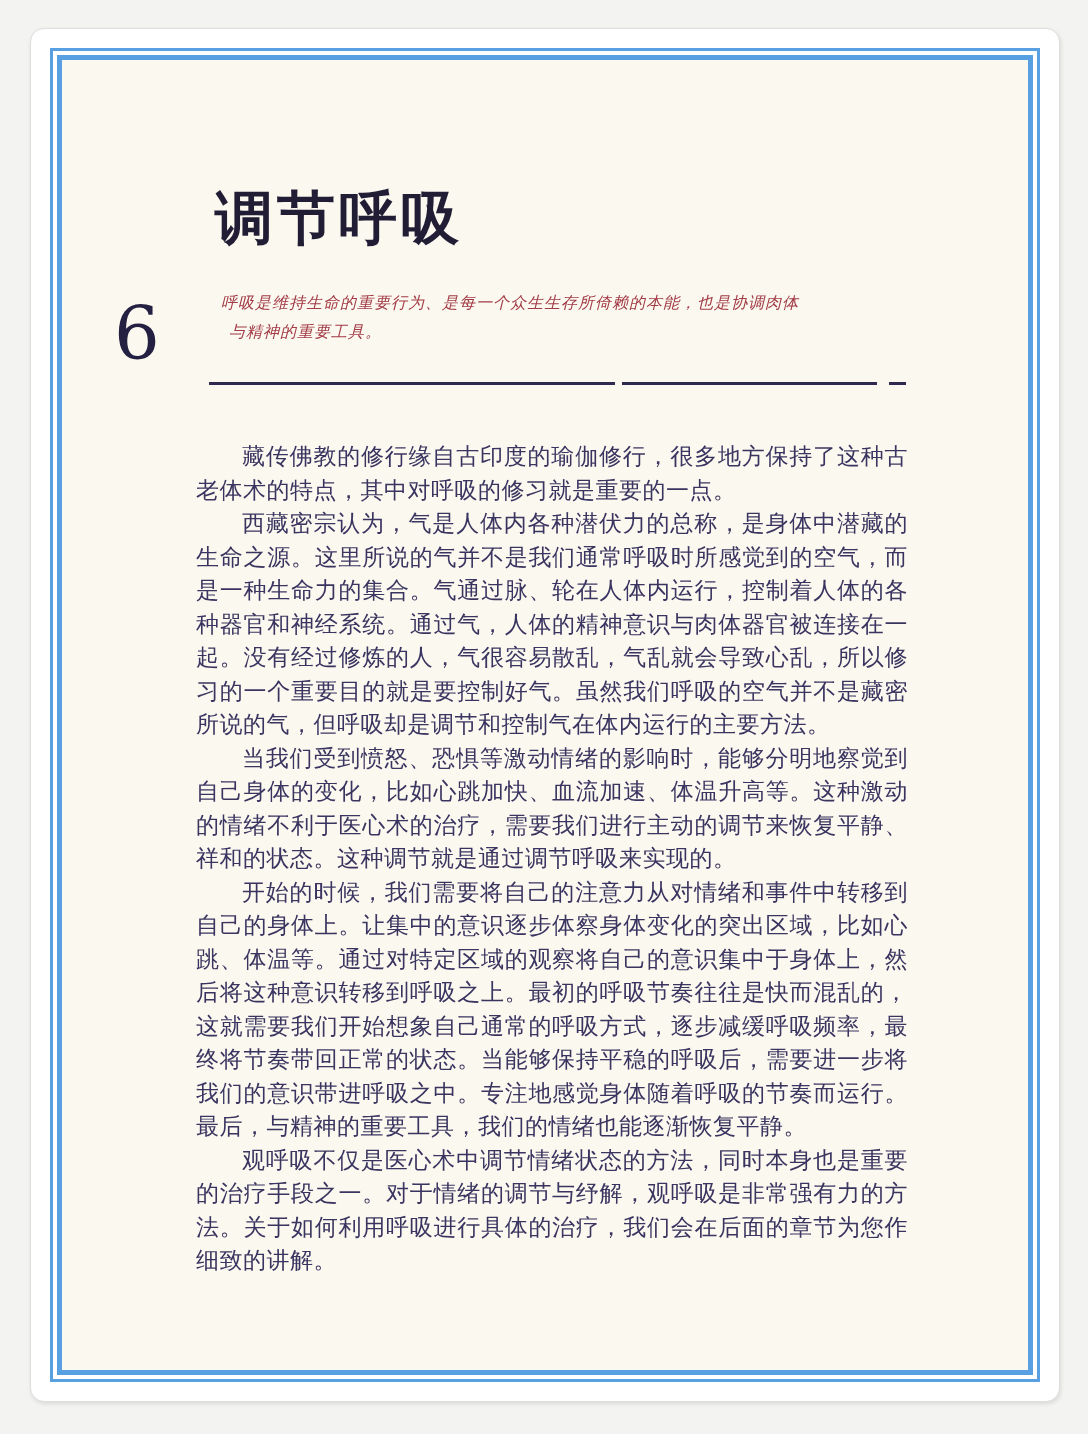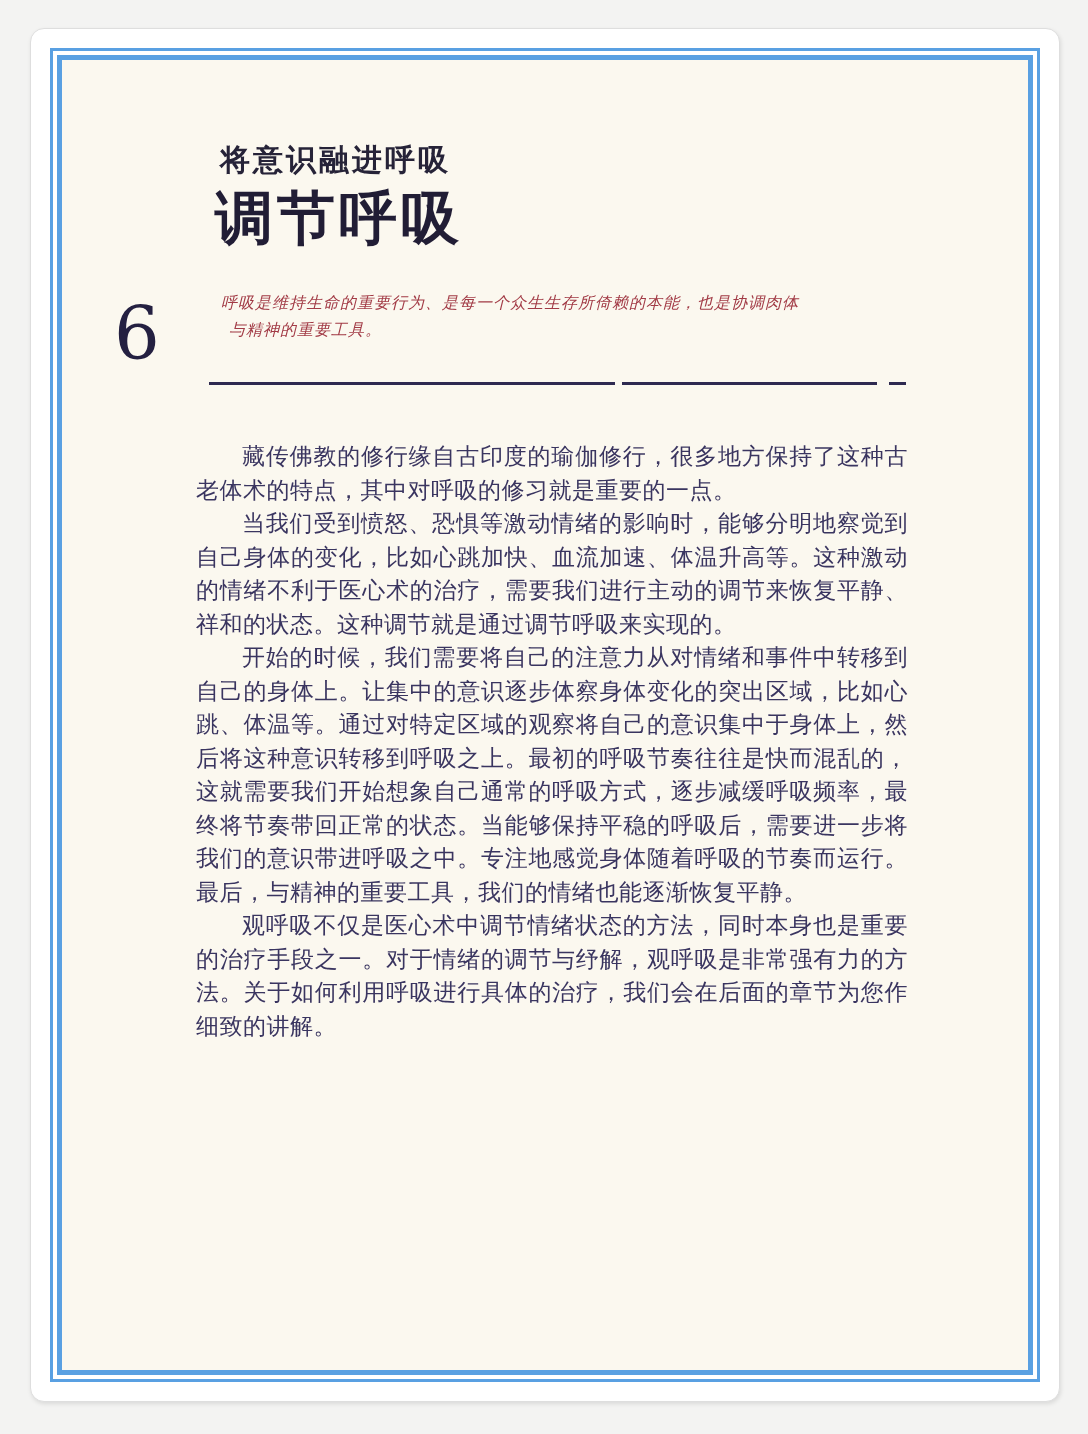--- a/index.html
+++ b/index.html
@@ -78,21 +78,20 @@
     top: 228px;
     width: 700px;
     font-style: italic;
     font-size: 16px;
     line-height: 29px;
     letter-spacing: 1px;
     color: #a23b46;
   }
   .quote .q-line2 {
     padding-left: 8px;
-    font-family: Liberation Mono, monospace;
   }
   .divider {
     position: absolute;
     left: 147px;
     top: 322px;
     width: 697px;
     height: 3px;
     display: flex;
     align-items: stretch;
   }
@@ -118,41 +117,41 @@
   }
 </style>
 </head>
 <body>
 
 <div class="card">
   <div class="frame-outer">
     <div class="frame-inner">
       <div class="content">
 
-        <div class="kicker">将意识融进呼吸</div>
 
         <div class="chapter-title">调节呼吸</div>
 
         <div class="chapter-number">6</div>
 
         <div class="quote">
           <div class="q-line1">呼吸是维持生命的重要行为、是每一个众生生存所倚赖的本能，也是协调肉体</div>
           <div class="q-line2">与精神的重要工具。</div>
         </div>
 
         <div class="divider">
           <span class="seg1"></span>
           <span class="gap1"></span>
           <span class="seg2"></span>
           <span class="gap2"></span>
           <span class="seg3"></span>
         </div>
 
         <div class="body-text">
           <p>藏传佛教的修行缘自古印度的瑜伽修行，很多地方保持了这种古老体术的特点，其中对呼吸的修习就是重要的一点。</p>
+          <p>西藏密宗认为，气是人体内各种潜伏力的总称，是身体中潜藏的生命之源。这里所说的气并不是我们通常呼吸时所感觉到的空气，而是一种生命力的集合。气通过脉、轮在人体内运行，控制着人体的各种器官和神经系统。通过气，人体的精神意识与肉体器官被连接在一起。没有经过修炼的人，气很容易散乱，气乱就会导致心乱，所以修习的一个重要目的就是要控制好气。虽然我们呼吸的空气并不是藏密所说的气，但呼吸却是调节和控制气在体内运行的主要方法。</p>
           <p>当我们受到愤怒、恐惧等激动情绪的影响时，能够分明地察觉到自己身体的变化，比如心跳加快、血流加速、体温升高等。这种激动的情绪不利于医心术的治疗，需要我们进行主动的调节来恢复平静、祥和的状态。这种调节就是通过调节呼吸来实现的。</p>
           <p>开始的时候，我们需要将自己的注意力从对情绪和事件中转移到自己的身体上。让集中的意识逐步体察身体变化的突出区域，比如心跳、体温等。通过对特定区域的观察将自己的意识集中于身体上，然后将这种意识转移到呼吸之上。最初的呼吸节奏往往是快而混乱的，这就需要我们开始想象自己通常的呼吸方式，逐步减缓呼吸频率，最终将节奏带回正常的状态。当能够保持平稳的呼吸后，需要进一步将我们的意识带进呼吸之中。专注地感觉身体随着呼吸的节奏而运行。最后，与精神的重要工具，我们的情绪也能逐渐恢复平静。</p>
           <p>观呼吸不仅是医心术中调节情绪状态的方法，同时本身也是重要的治疗手段之一。对于情绪的调节与纾解，观呼吸是非常强有力的方法。关于如何利用呼吸进行具体的治疗，我们会在后面的章节为您作细致的讲解。</p>
         </div>
 
       </div>
     </div>
   </div>
 </div>
 

